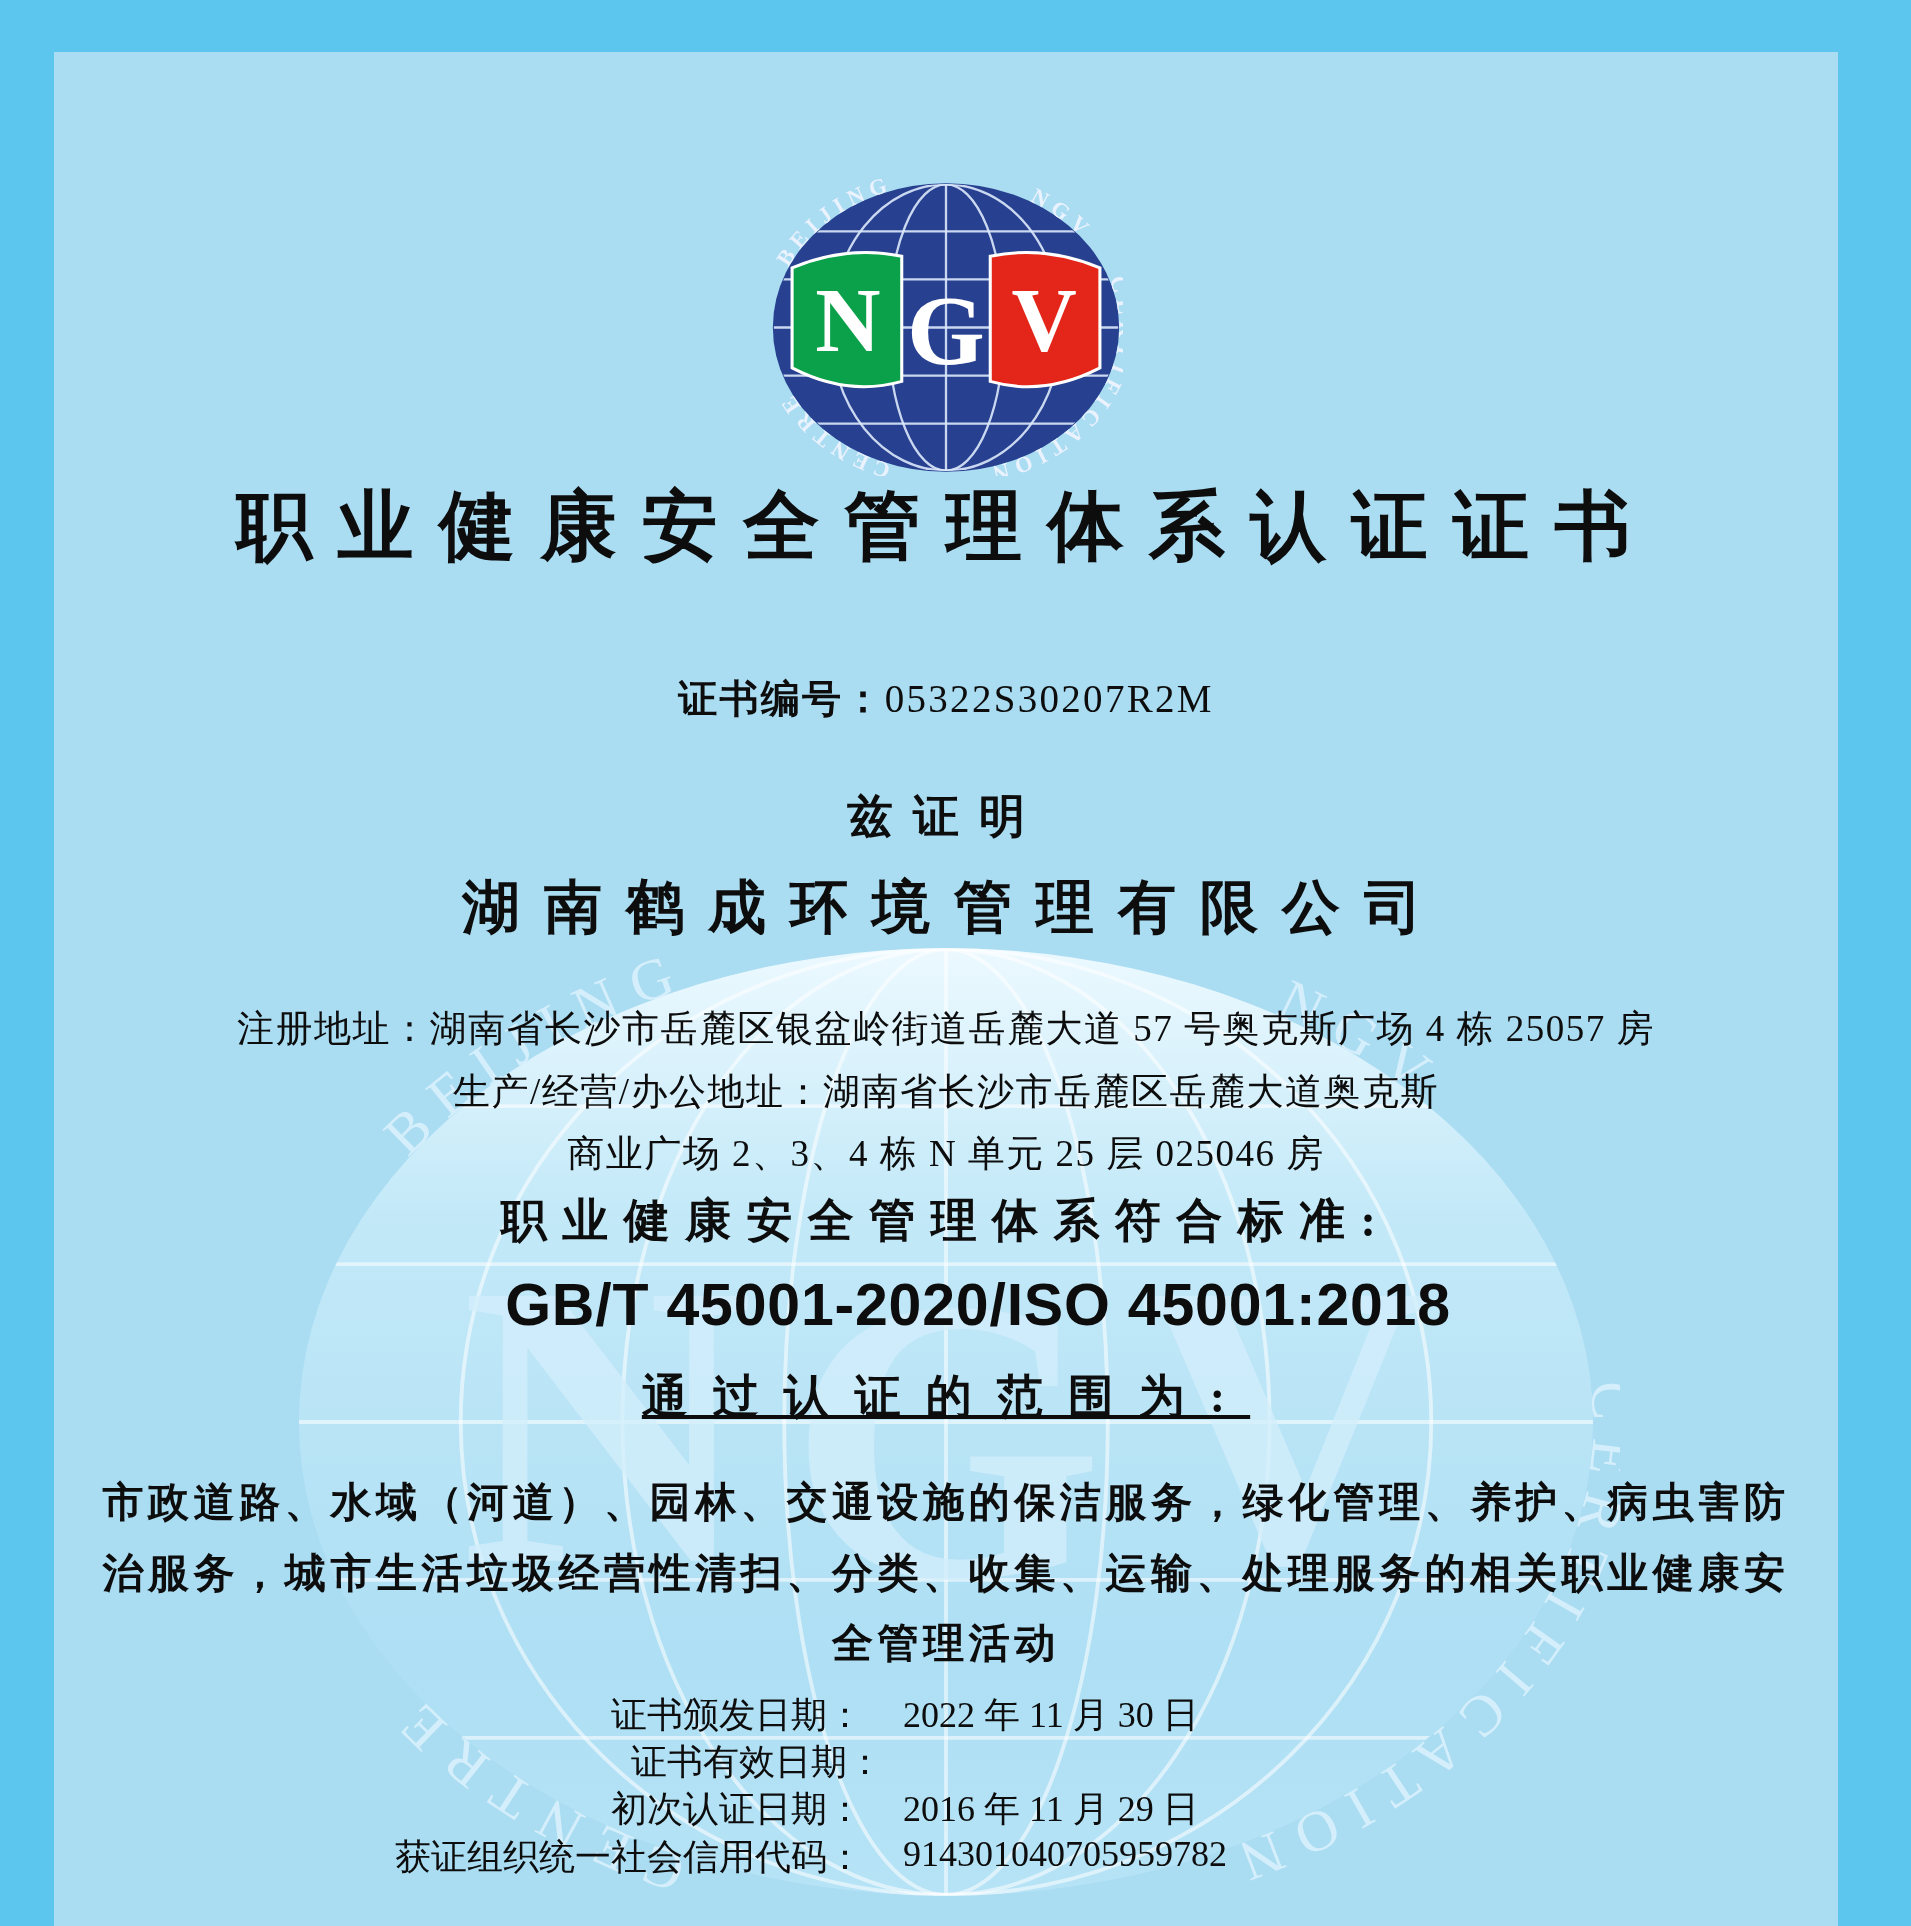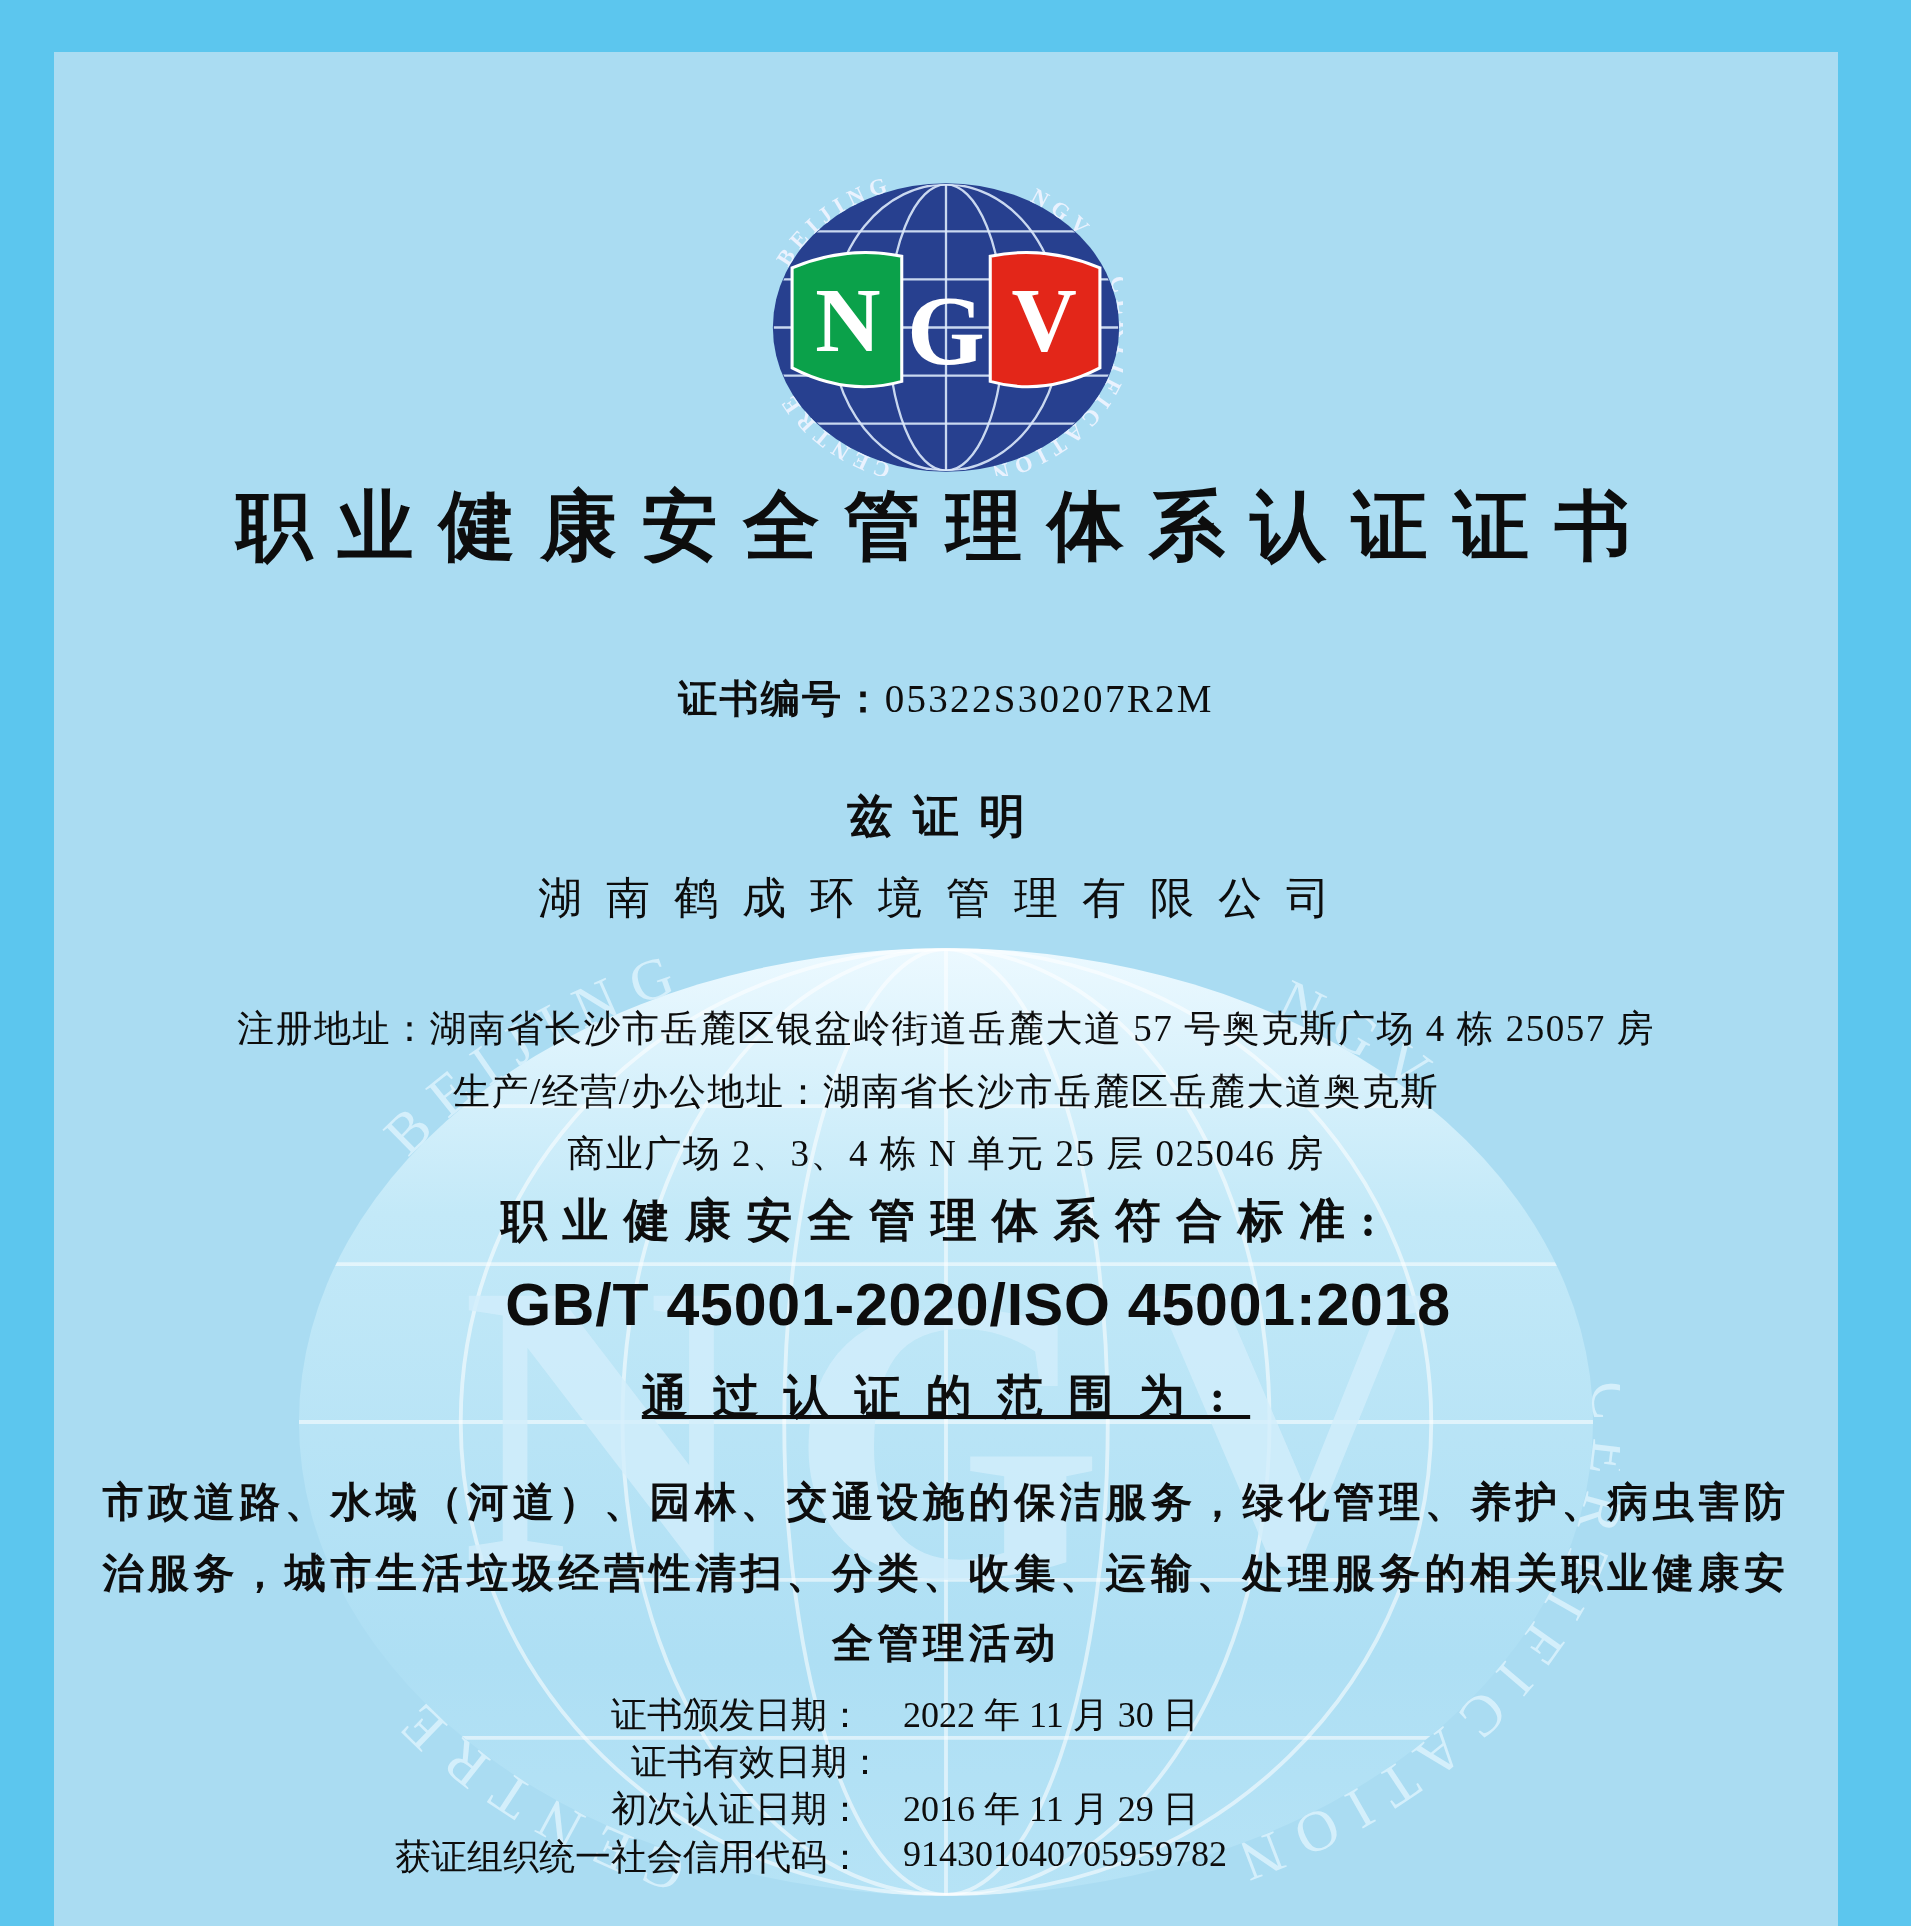--- a/index.html
+++ b/index.html
@@ -7,21 +7,21 @@
   .page{position:relative;width:1911px;height:2703px;background:#5cc6ee;font-family:"Liberation Serif","DejaVu Serif",serif;color:#0d0d0d;}
   .inner{position:absolute;left:54px;top:52px;width:1784px;height:2581px;background:#aadcf2;}
   .inner::after{content:"";position:absolute;left:0;bottom:0;width:100%;height:42px;
     background:linear-gradient(to bottom, rgba(170,220,242,0), #8ed2ef 75%, #6fc9ee 100%);}
   .abs{position:absolute;}
   .cw{left:54px;width:1784px;text-align:center;}
   .title{font-size:76px;font-weight:700;letter-spacing:25.4px;white-space:nowrap;}
   .certno{font-size:39px;letter-spacing:2.3px;}
   .certno .lbl{font-weight:700;}
   .hereby{font-size:46px;font-weight:700;letter-spacing:20px;}
-  .company{font-size:44px;font-weight:400;letter-spacing:24px;white-space:nowrap;}
+  .company{font-size:58px;font-weight:700;letter-spacing:24px;white-space:nowrap;padding-left:8px;}
   .addr{font-size:37px;letter-spacing:1.5px;white-space:nowrap;}
   .stdheader{font-size:46px;font-weight:700;letter-spacing:15.4px;}
   .stdcode{font-family:"Liberation Sans","DejaVu Sans",sans-serif;font-size:59px;font-weight:700;letter-spacing:0.8px;white-space:nowrap;padding-left:32px;}
   .scopeheader{font-size:46px;font-weight:700;letter-spacing:25px;text-decoration:underline;}
   .scopeline{font-size:41px;font-weight:600;letter-spacing:4.6px;white-space:nowrap;}
   .daterow{position:absolute;left:54px;width:1784px;height:46px;font-size:36px;}
   .daterow .dl{position:absolute;left:0;width:809px;text-align:right;font-weight:400;}
   .daterow .dv{position:absolute;left:849px;text-align:left;}
   svg text{dominant-baseline:auto;}
 </style>

